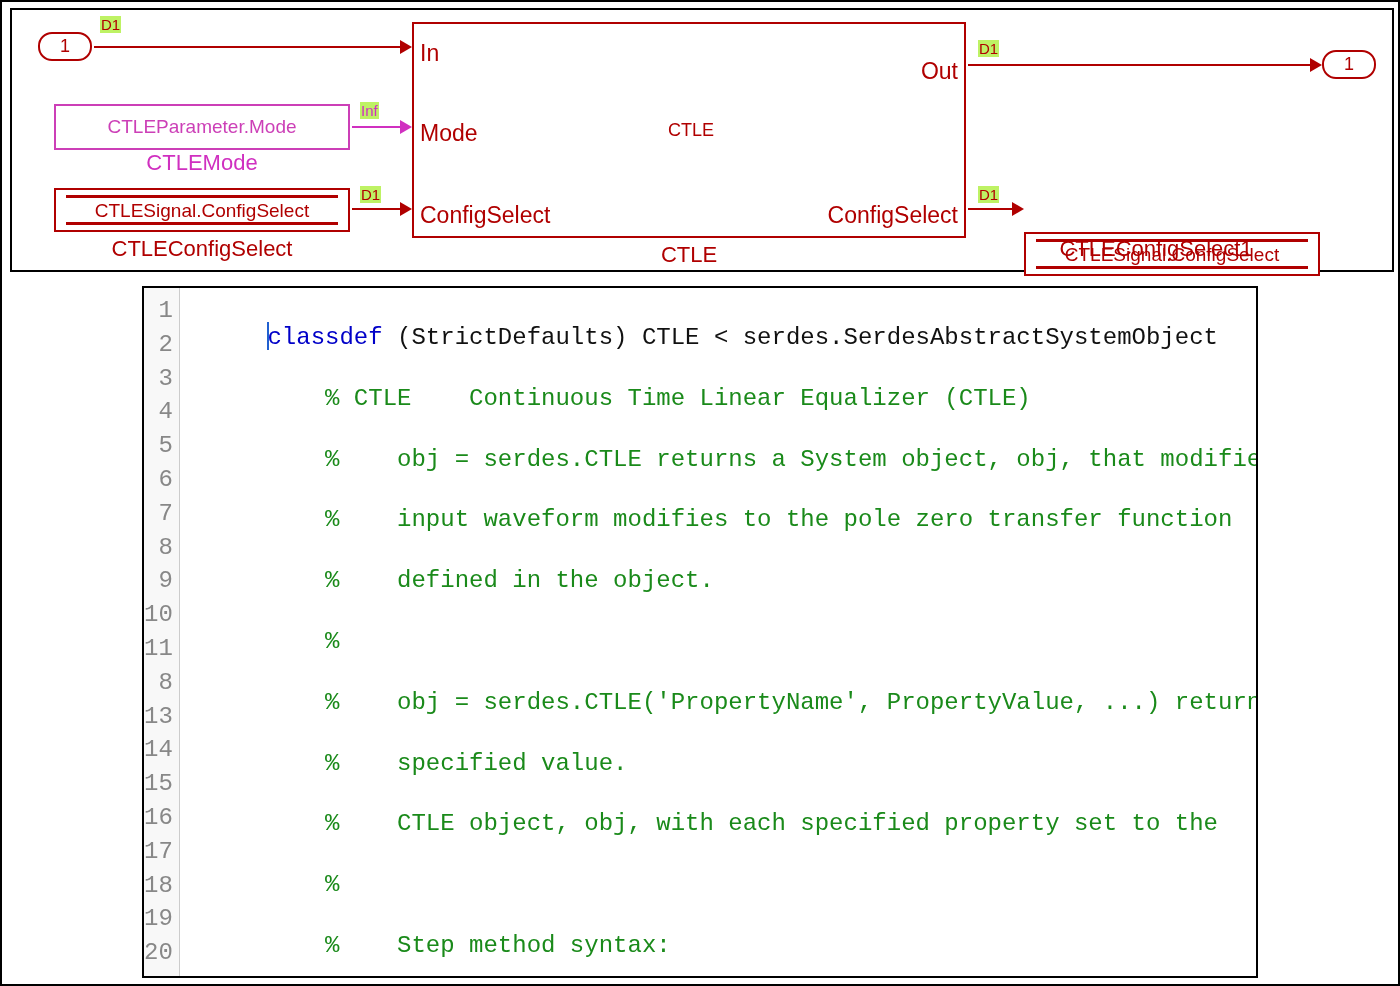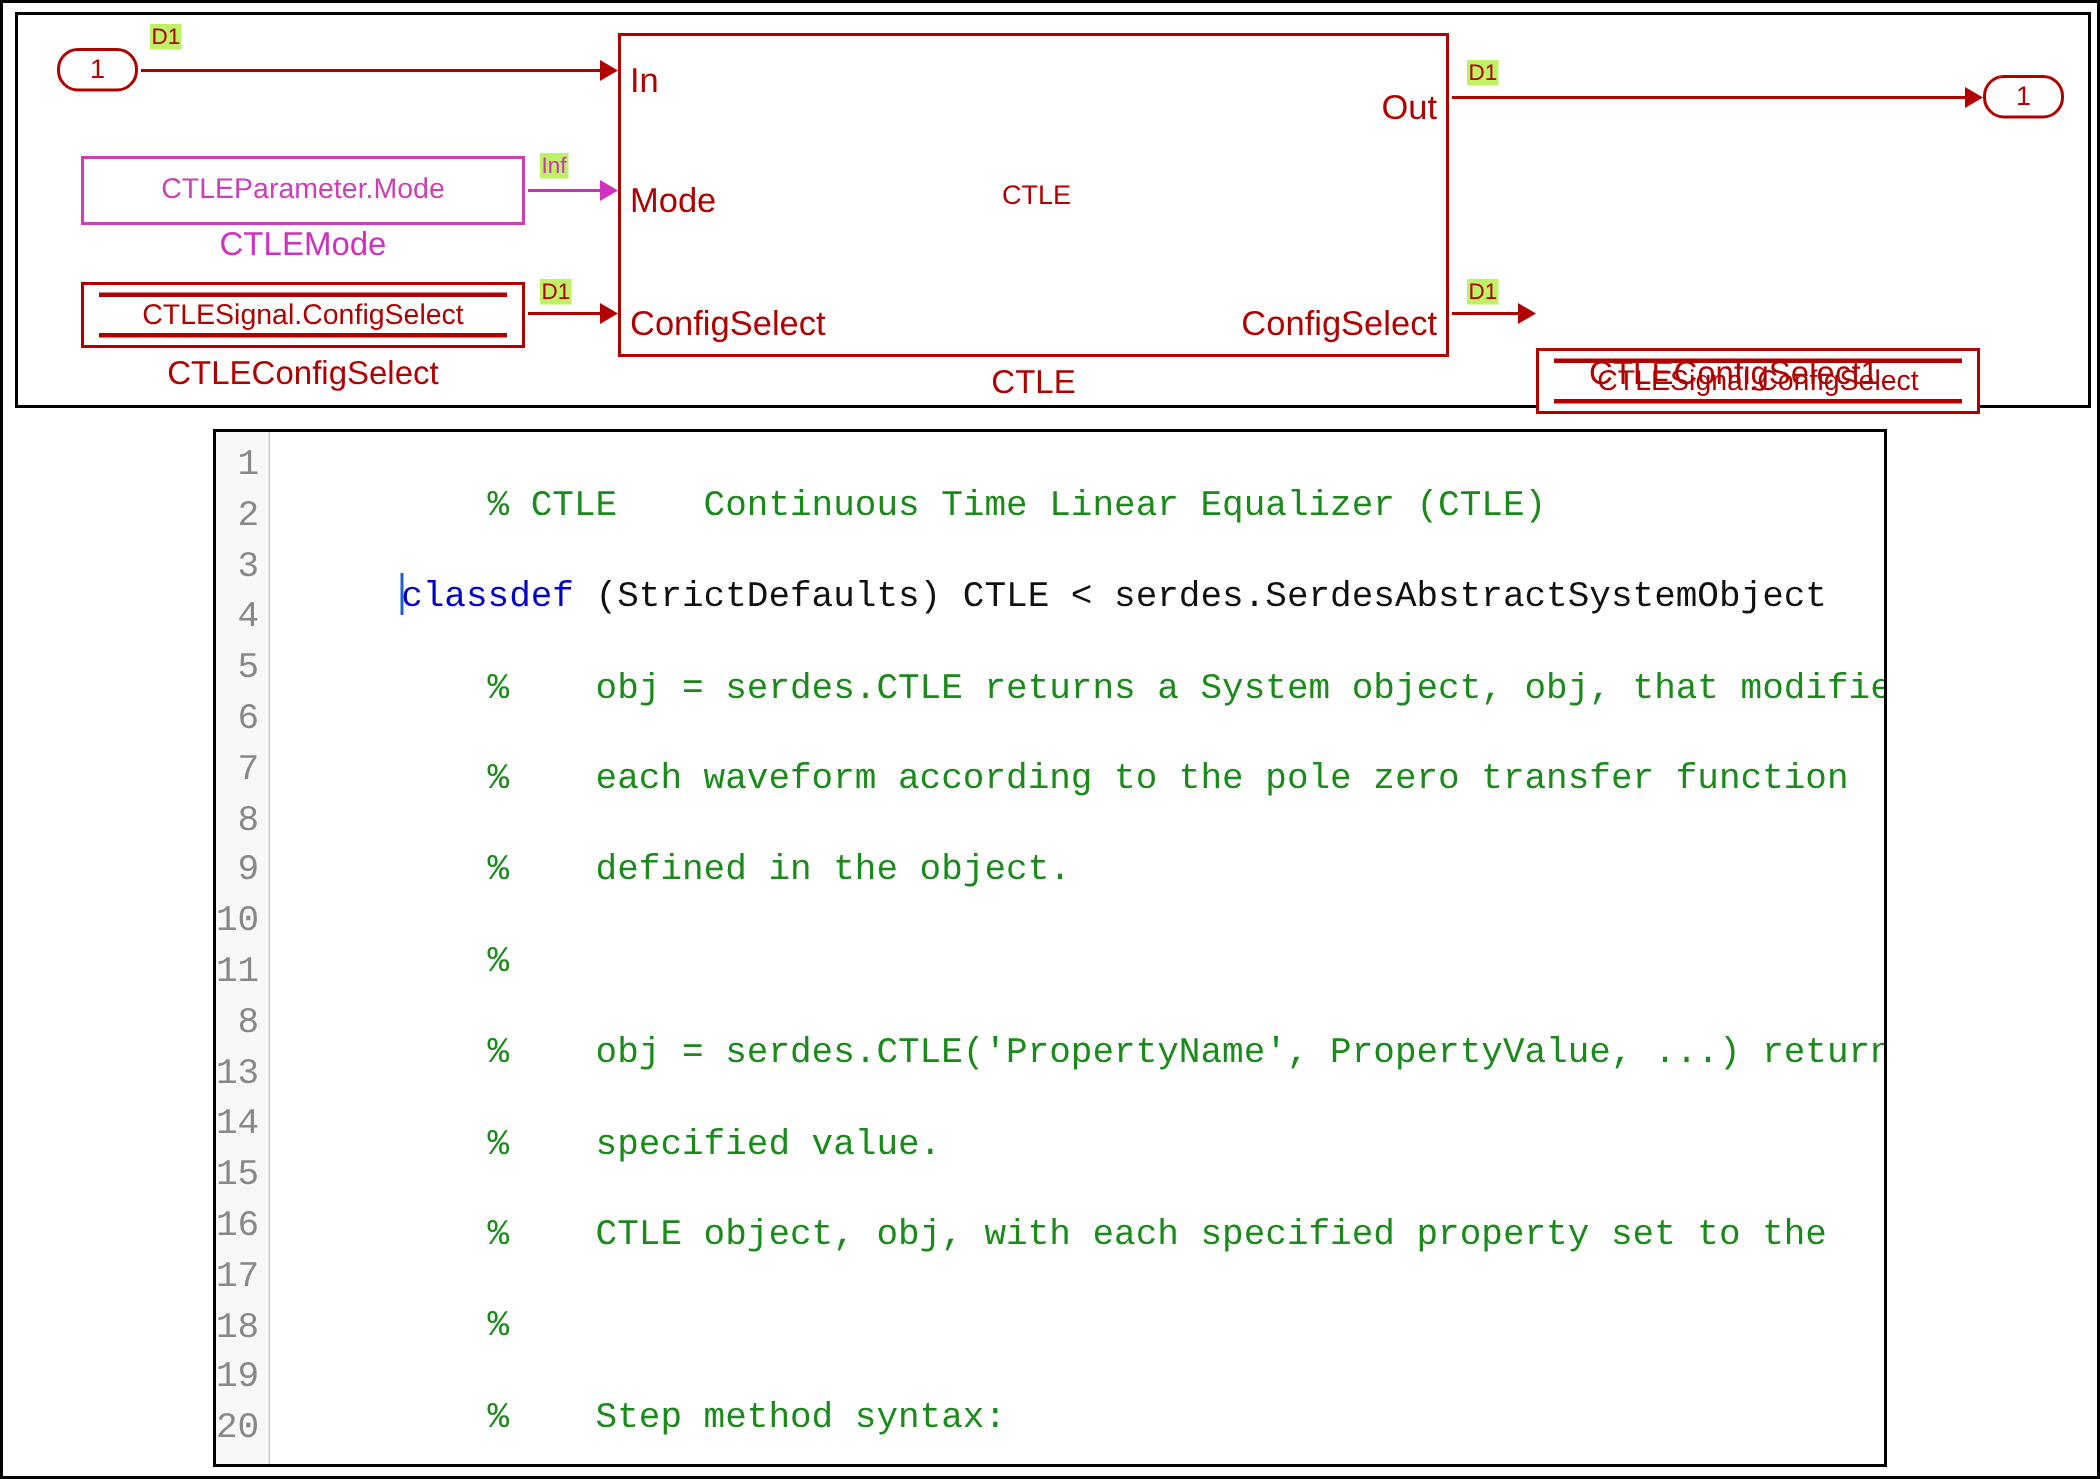--- a/index.html
+++ b/index.html
@@ -226,24 +226,24 @@
       <div class="ln">13</div>
       <div class="ln">14</div>
       <div class="ln">15</div>
       <div class="ln">16</div>
       <div class="ln">17</div>
       <div class="ln">18</div>
       <div class="ln">19</div>
       <div class="ln">20</div>
     </div>
     <div class="code">
+<div class="row">    <span class="cursor"></span><span class="kw">classdef</span><span> (StrictDefaults) CTLE &lt; serdes.SerdesAbstractSystemObject</span></div>
 <div class="row">        <span class="cm">% CTLE    Continuous Time Linear Equalizer (CTLE)</span></div>
-<div class="row">    <span class="cursor"></span><span class="kw">classdef</span><span> (StrictDefaults) CTLE &lt; serdes.SerdesAbstractSystemObject</span></div>
 <div class="row">        <span class="cm">%    obj = serdes.CTLE returns a System object, obj, that modifies a</span></div>
-<div class="row">        <span class="cm">%    each waveform according to the pole zero transfer function</span></div>
+<div class="row">        <span class="cm">%    input waveform modifies to the pole zero transfer function</span></div>
 <div class="row">        <span class="cm">%    defined in the object.</span></div>
 <div class="row">        <span class="cm">%</span></div>
 <div class="row">        <span class="cm">%    obj = serdes.CTLE('PropertyName', PropertyValue, ...) returns a</span></div>
 <div class="row">        <span class="cm">%    specified value.</span></div>
 <div class="row">        <span class="cm">%    CTLE object, obj, with each specified property set to the</span></div>
 <div class="row">        <span class="cm">%</span></div>
 <div class="row">        <span class="cm">%    Step method syntax:</span></div>
 
 
 

